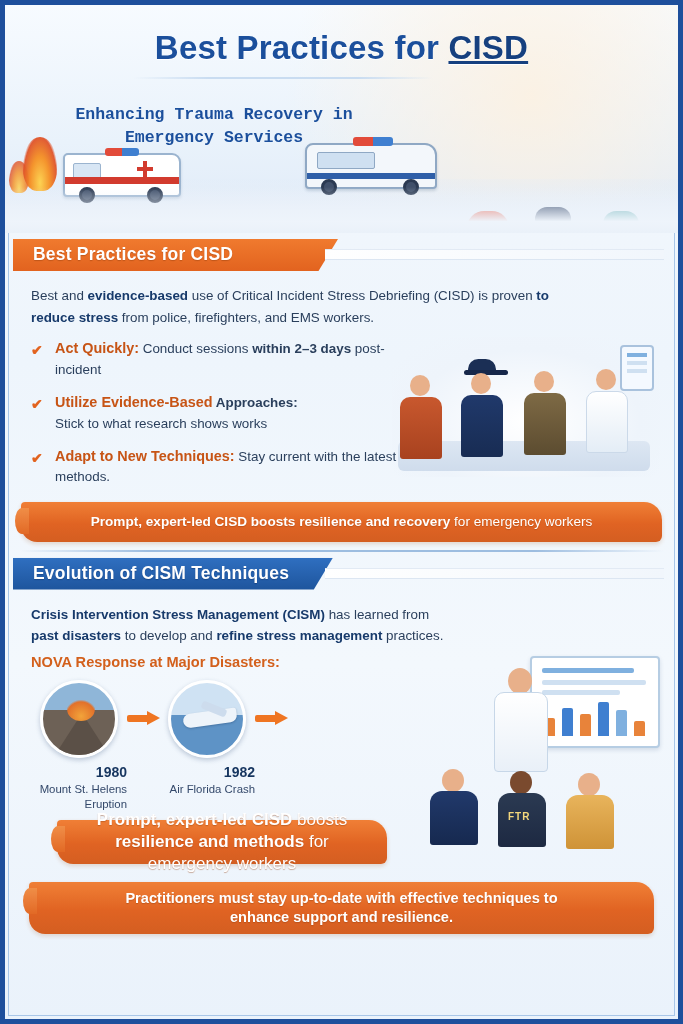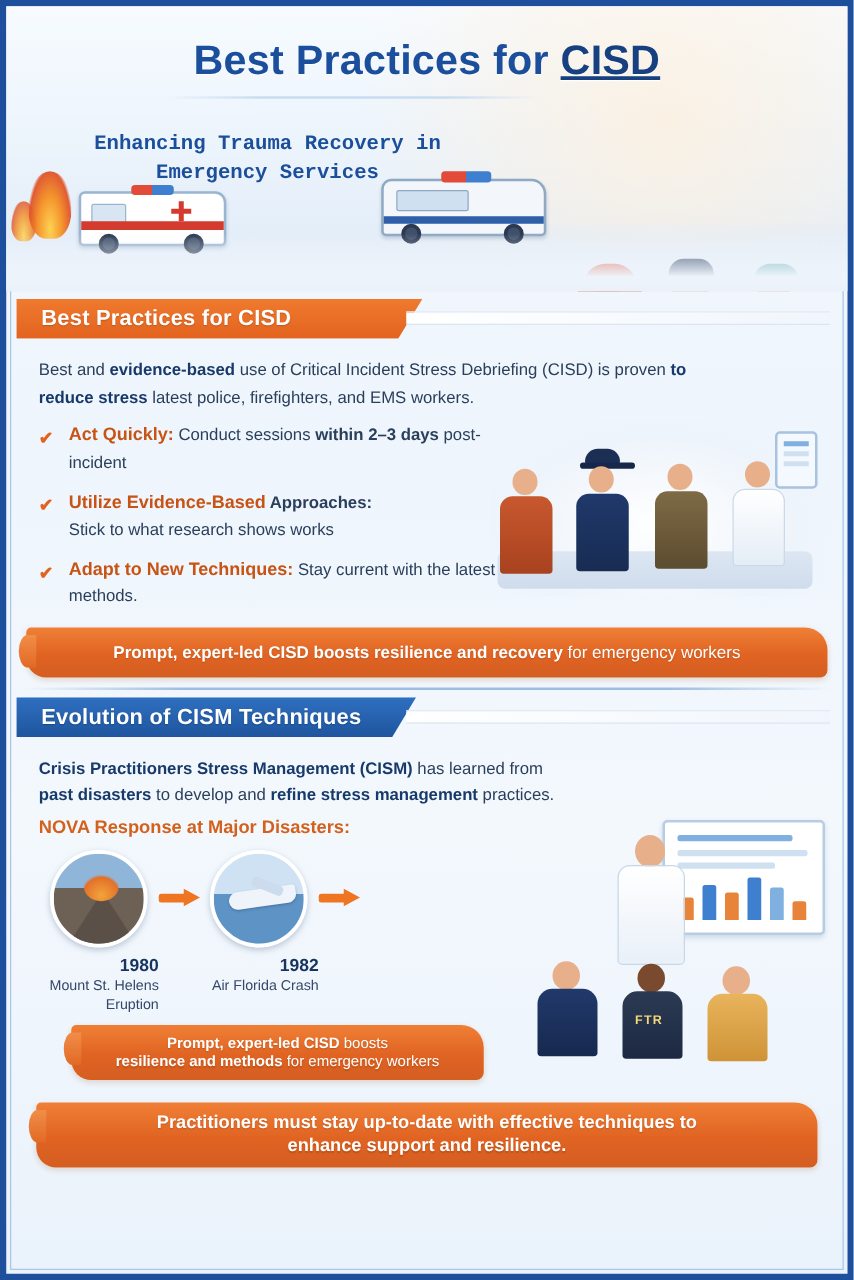--- a/index.html
+++ b/index.html
@@ -239,21 +239,21 @@
     position:absolute; inset: 0;
     display:flex; align-items:center; justify-content:center;
     text-align:center;
     color:#ffffff; font-size: 13.6px; font-weight: bold; line-height:1.3;
     padding: 0 14px;
     text-shadow: 0 1px 1px rgba(140,60,15,.4);
   }
   .brush .txt .soft { font-weight: normal; }
 
   .brush.small { margin: 10px 16px 0 52px; width: 330px; height: 44px; }
-  .brush.small .txt { font-size: 12px; }
+  .brush.small .txt { font-size: 17px; }
 
   .brush.final { margin: 18px 24px 0 24px; height: 52px; }
   .brush.final .txt { font-size: 14.6px; line-height: 1.35; }
 
   
   .sec2-lead {
     margin: 14px 0 8px 0;
     font-size: 13.4px; line-height: 1.6; color:#2a3f5c; max-width: 420px;
   }
   .sec2-lead b { color:#173a6b; }
@@ -429,21 +429,21 @@
         <div class="ga-head" style="left:12px; top:-92px;"></div>
         <div class="ga-body" style="left:2px; top:-70px; background:linear-gradient(180deg,#7e6a45,#5c4c30);"></div>
       </div>
       <div class="ga-person" style="left:192px;">
         <div class="ga-head" style="left:12px; top:-94px;"></div>
         <div class="ga-body" style="left:2px; top:-72px; background:linear-gradient(180deg,#ffffff,#e4edf6); border:1px solid #cbd9e9;"></div>
       </div>
     </div>
 
     <p class="lead">
-      <span>Best and </span><b>evidence-based</b><span> use of Critical Incident Stress Debriefing (CISD) is proven </span><b>to reduce stress</b><span> latest police, firefighters, and EMS workers.</span>
+      <span>Best and </span><b>evidence-based</b><span> use of Critical Incident Stress Debriefing (CISD) is proven </span><b>to reduce stress</b><span> from police, firefighters, and EMS workers.</span>
     </p>
 
     <div class="bullets">
       <div class="bullet">
         <span class="tick">✔</span>
         <span class="hl">Act Quickly:</span><span> Conduct sessions </span><span class="em">within 2–3 days</span><span> post-incident</span>
       </div>
       <div class="bullet">
         <span class="tick">✔</span>
         <span class="hl">Utilize Evidence-Based</span><span class="em"> Approaches:</span><br>
@@ -501,21 +501,21 @@
         <div class="ba-s-body" style="left:2px; top:-34px; background:linear-gradient(180deg,#2b3a52,#1d2942);"></div>
         <div class="ba-tag" style="left:12px; top:-16px;">FTR</div>
       </div>
       <div class="ba-seated" style="left:146px;">
         <div class="ba-s-head" style="left:14px; top:-54px; background:#e8b08a;"></div>
         <div class="ba-s-body" style="left:2px; top:-32px; background:linear-gradient(180deg,#e8b45c,#cf9337);"></div>
       </div>
     </div>
 
     <p class="sec2-lead">
-      <b>Crisis Practitioners Stress Management (CISM)</b><span> has learned from </span><b>past disasters</b><span> to develop and </span><b>refine stress management</b><span> practices.</span>
+      <b>Crisis Intervention Stress Management (CISM)</b><span> has learned from </span><b>past disasters</b><span> to develop and </span><b>refine stress management</b><span> practices.</span>
     </p>
 
     <div class="sub-head">NOVA Response at Major Disasters:</div>
 
     <div class="timeline">
       <div class="tl-item i1">
         <div class="tl-circle c-volcano"></div>
         <div class="tl-year">1980</div>
         <div class="tl-label">Mount St. Helens Eruption</div>
       </div>

